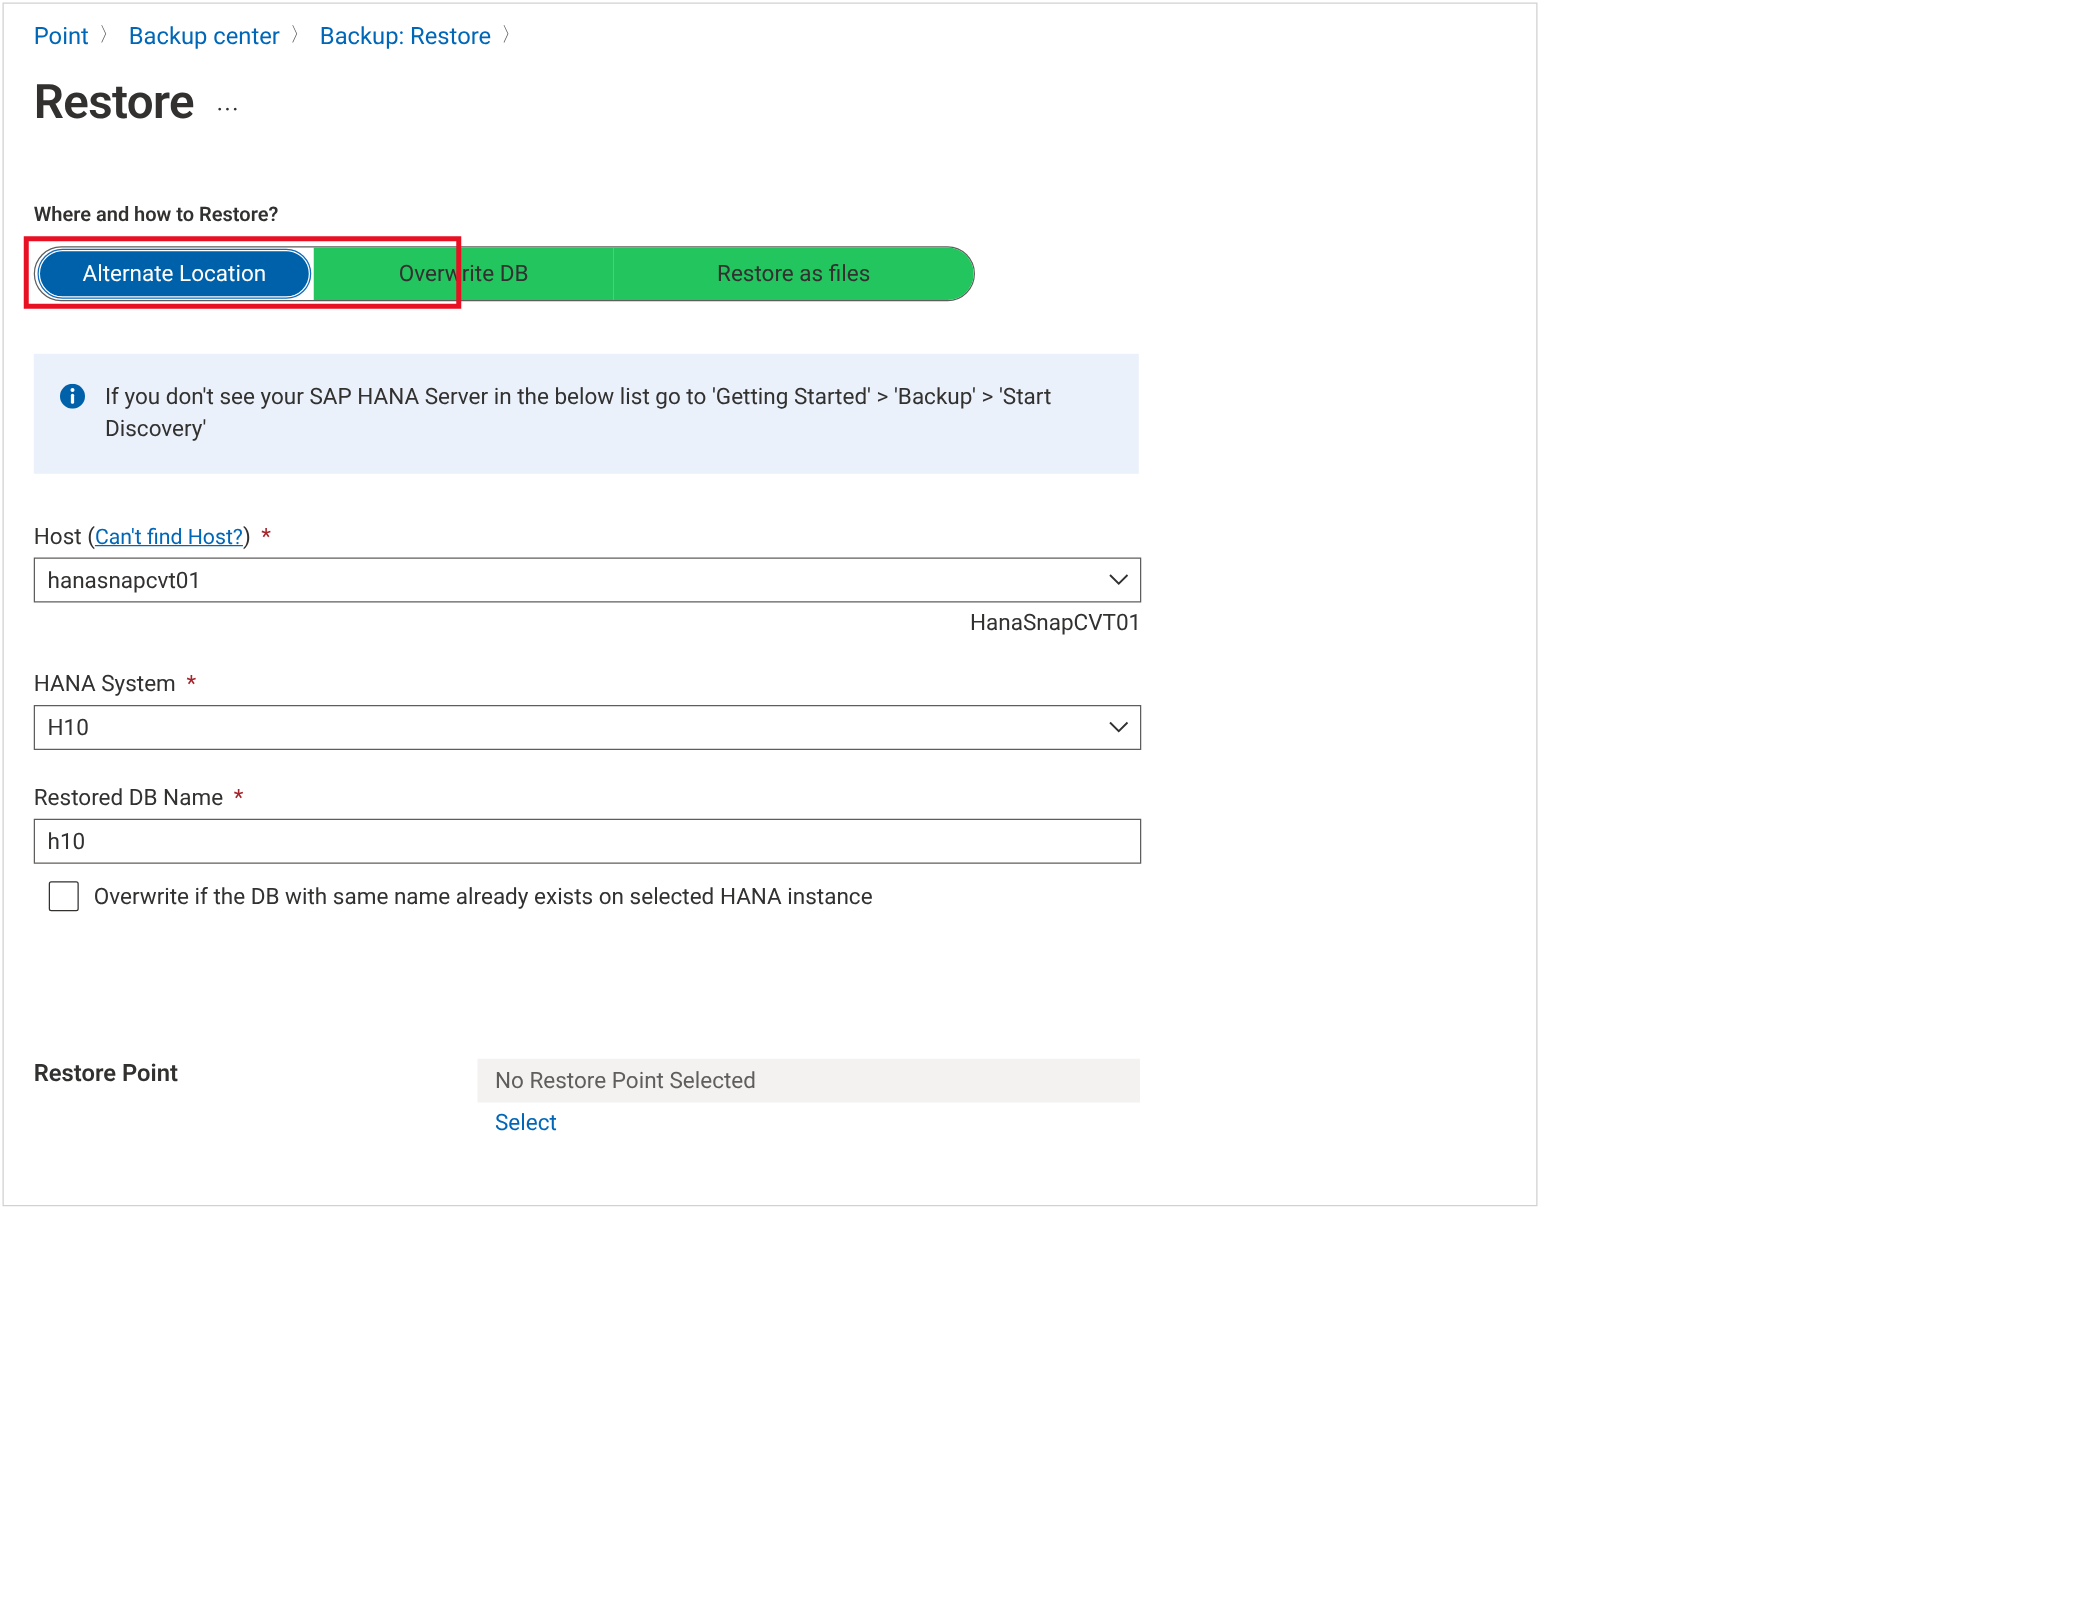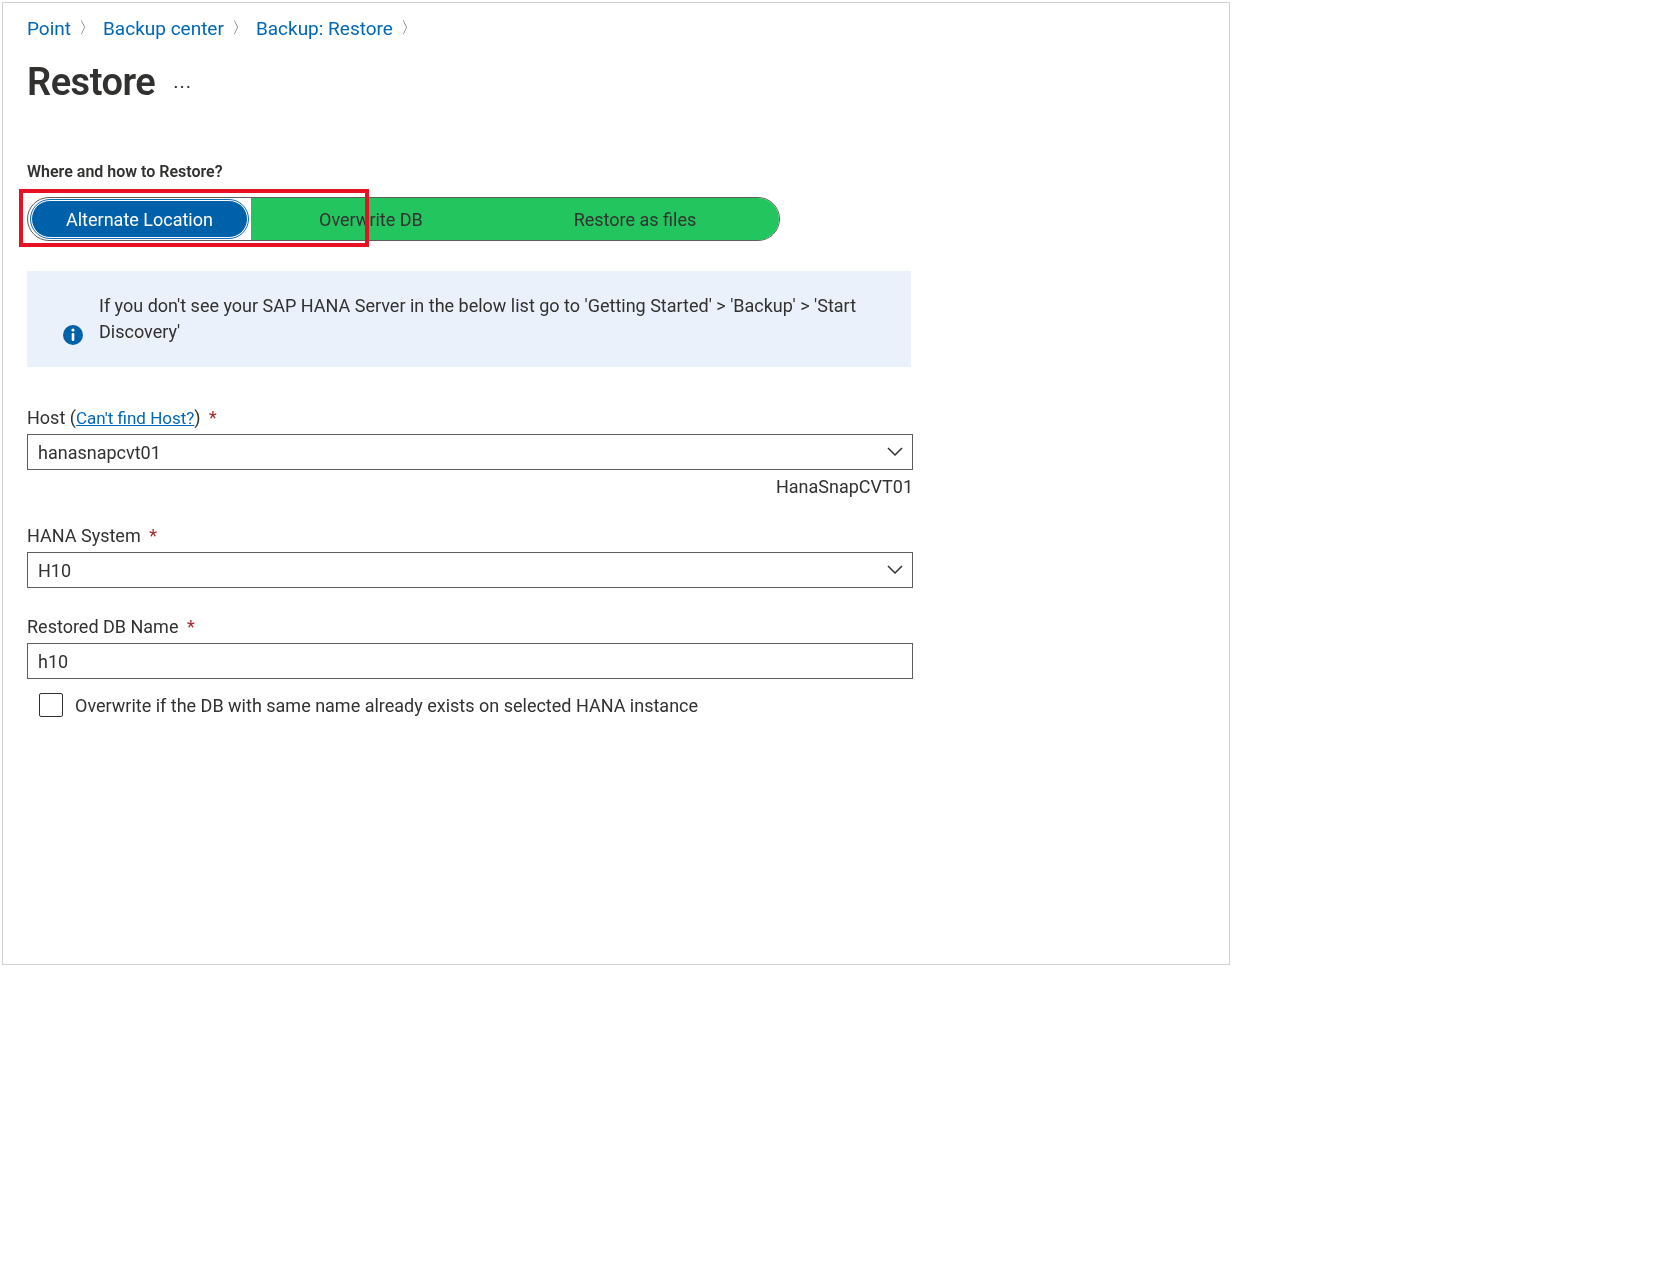--- a/index.html
+++ b/index.html
@@ -50,21 +50,21 @@
       padding-top: 10px;
     }
     .section-title {
       font-size: 16px;
       font-weight: 600;
       margin-bottom: 16px;
     }
     .toggle-group-wrap {
       position: relative;
       display: inline-block;
-      margin-bottom: 30px;
+      margin-bottom: 42px;
     }
     .toggle-group {
       display: inline-flex;
       border: 1px solid #605e5c;
       border-radius: 28px;
       overflow: hidden;
       height: 44px;
       align-items: center;
     }
     .toggle-btn {
@@ -93,26 +93,25 @@
       position: absolute;
       top: -8px;
       left: -8px;
       width: 350px;
       height: 58px;
       border: 4px solid #e81123;
       pointer-events: none;
     }
     .info-box {
       background: #eaf1fb;
-      padding: 22px 20px 22px 36px;
+      padding: 22px 20px 22px 21px;
       display: flex;
       gap: 16px;
       width: 884px;
       margin-bottom: 40px;
-      align-items: flex-end;
     }
     .info-icon-svg {
       width: 20px;
       height: 20px;
       flex-shrink: 0;
       margin-top: 2px;
     }
     .info-text {
       font-size: 18px;
       line-height: 1.45;
@@ -288,14 +287,21 @@
       <span>Restored DB Name</span>
       <span class="required">*</span>
     </label>
     <input class="text-input" value="h10" style="">
     <div class="checkbox-row" style="margin-top:14px">
       <div class="checkbox"></div>
       <span>Overwrite if the DB with same name already exists on selected HANA instance</span>
     </div>
   </div>
 
+  <div class="restore-point-row">
+    <div class="rp-label">Restore Point</div>
+    <div class="rp-right">
+      <div class="rp-status">No Restore Point Selected</div>
+      <a class="rp-select">Select</a>
+    </div>
+  </div>
 
 </div>
 
 </body></html>

